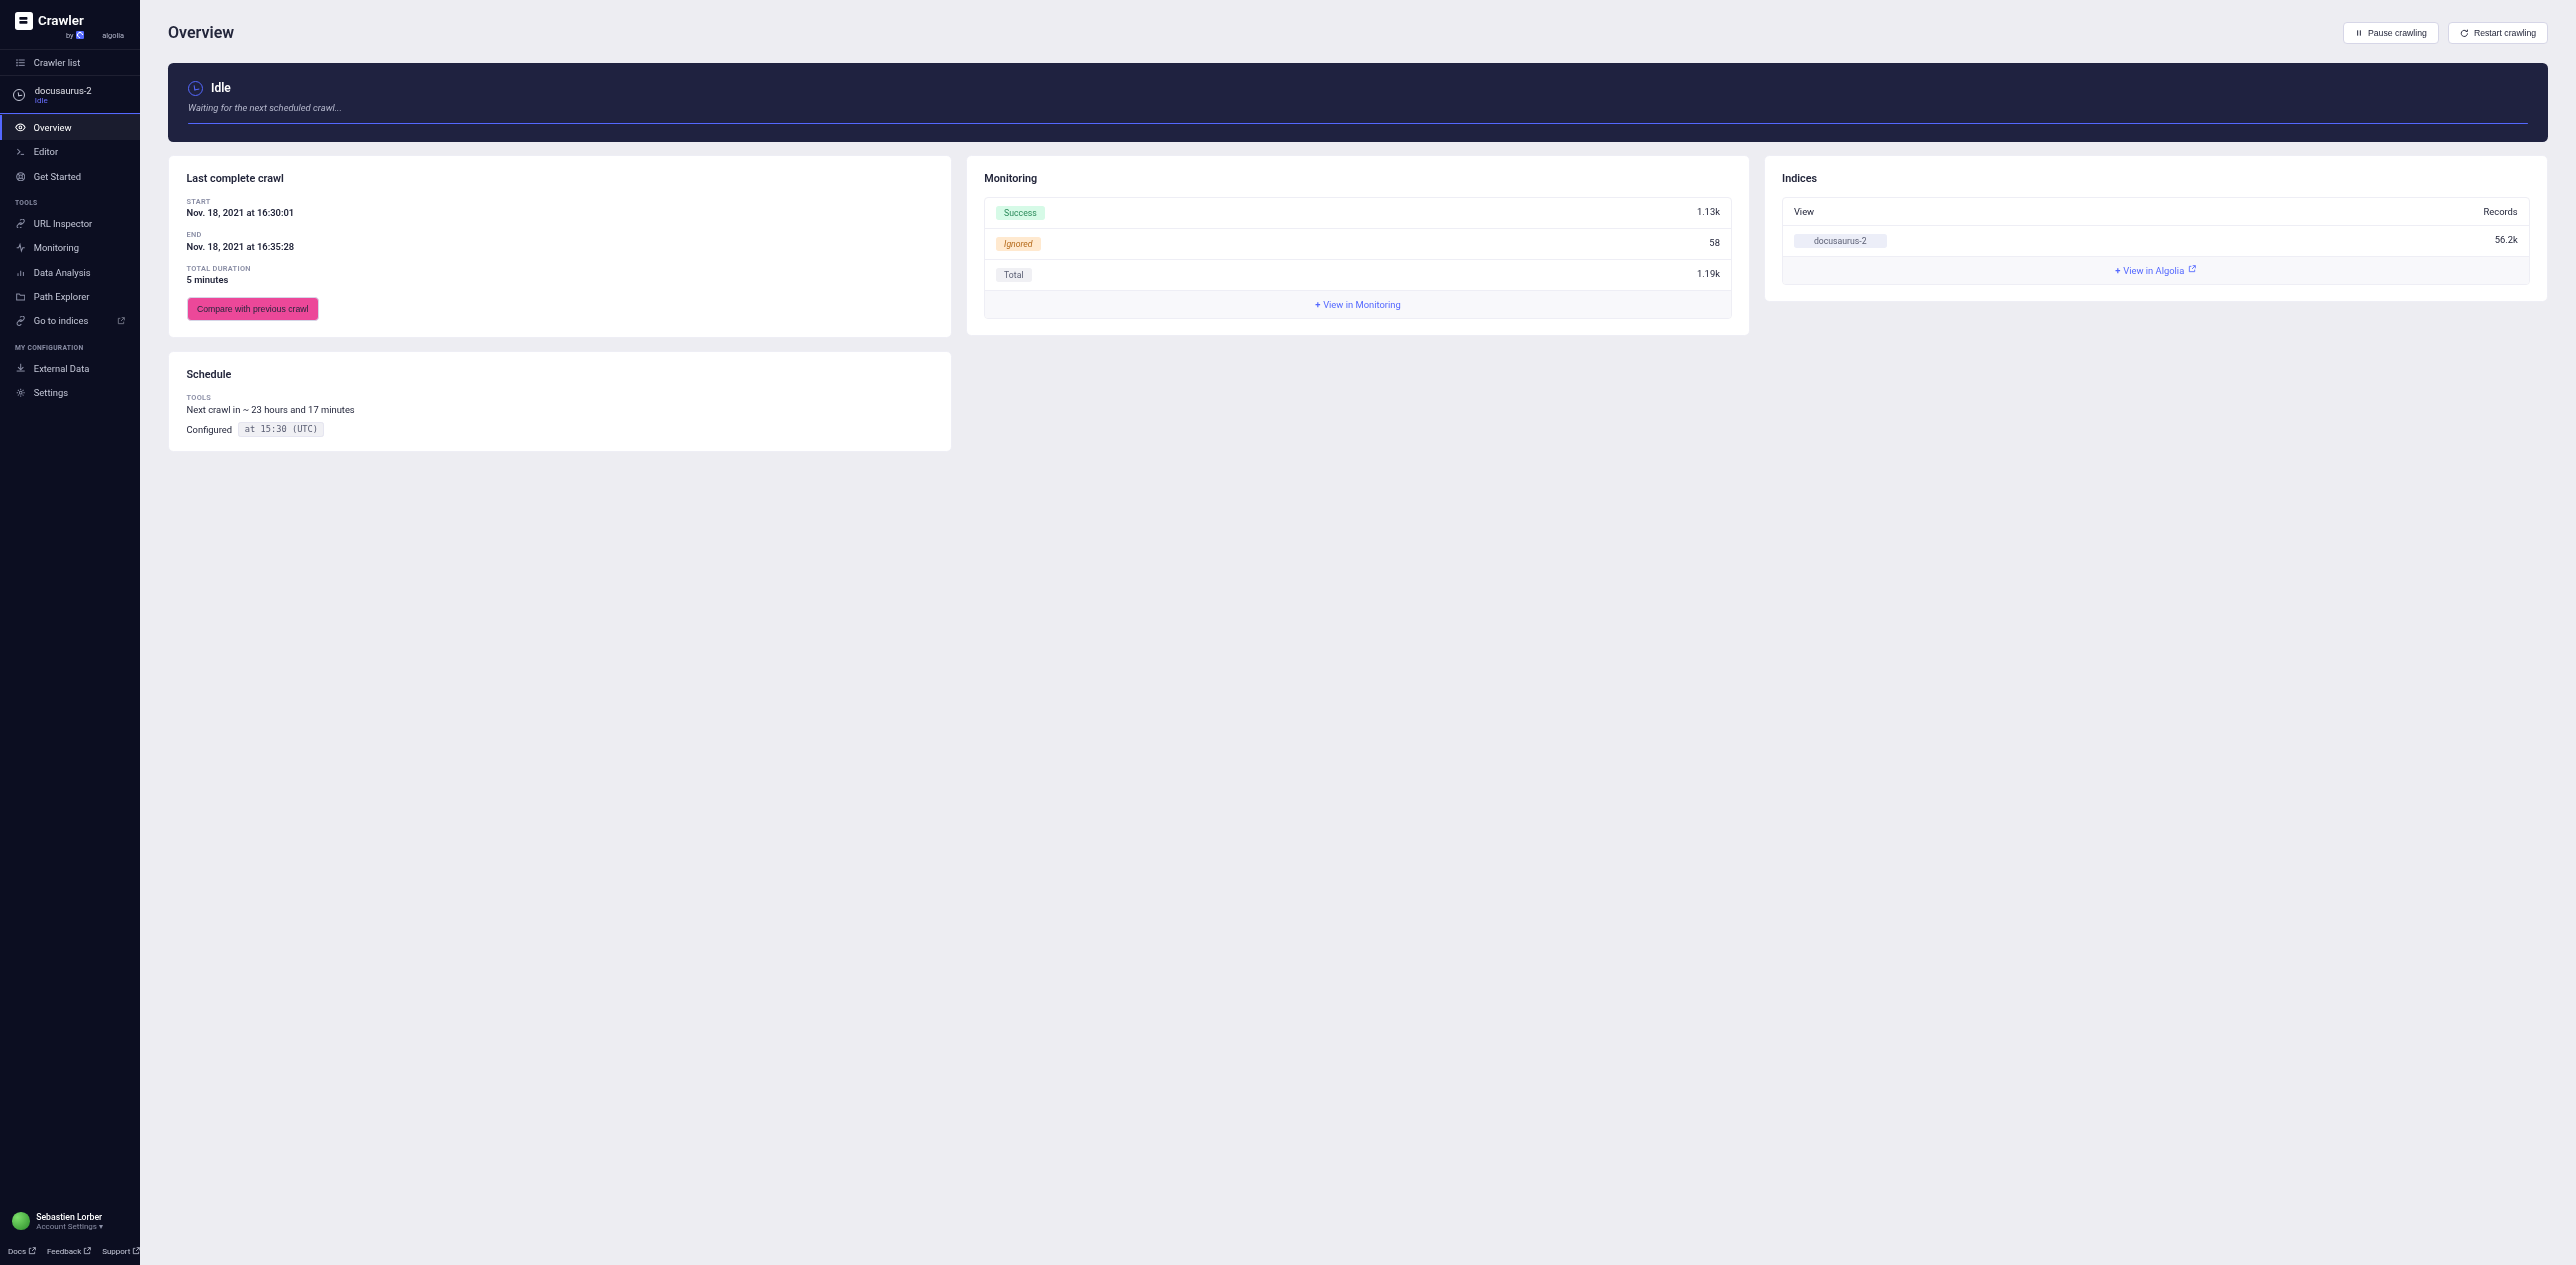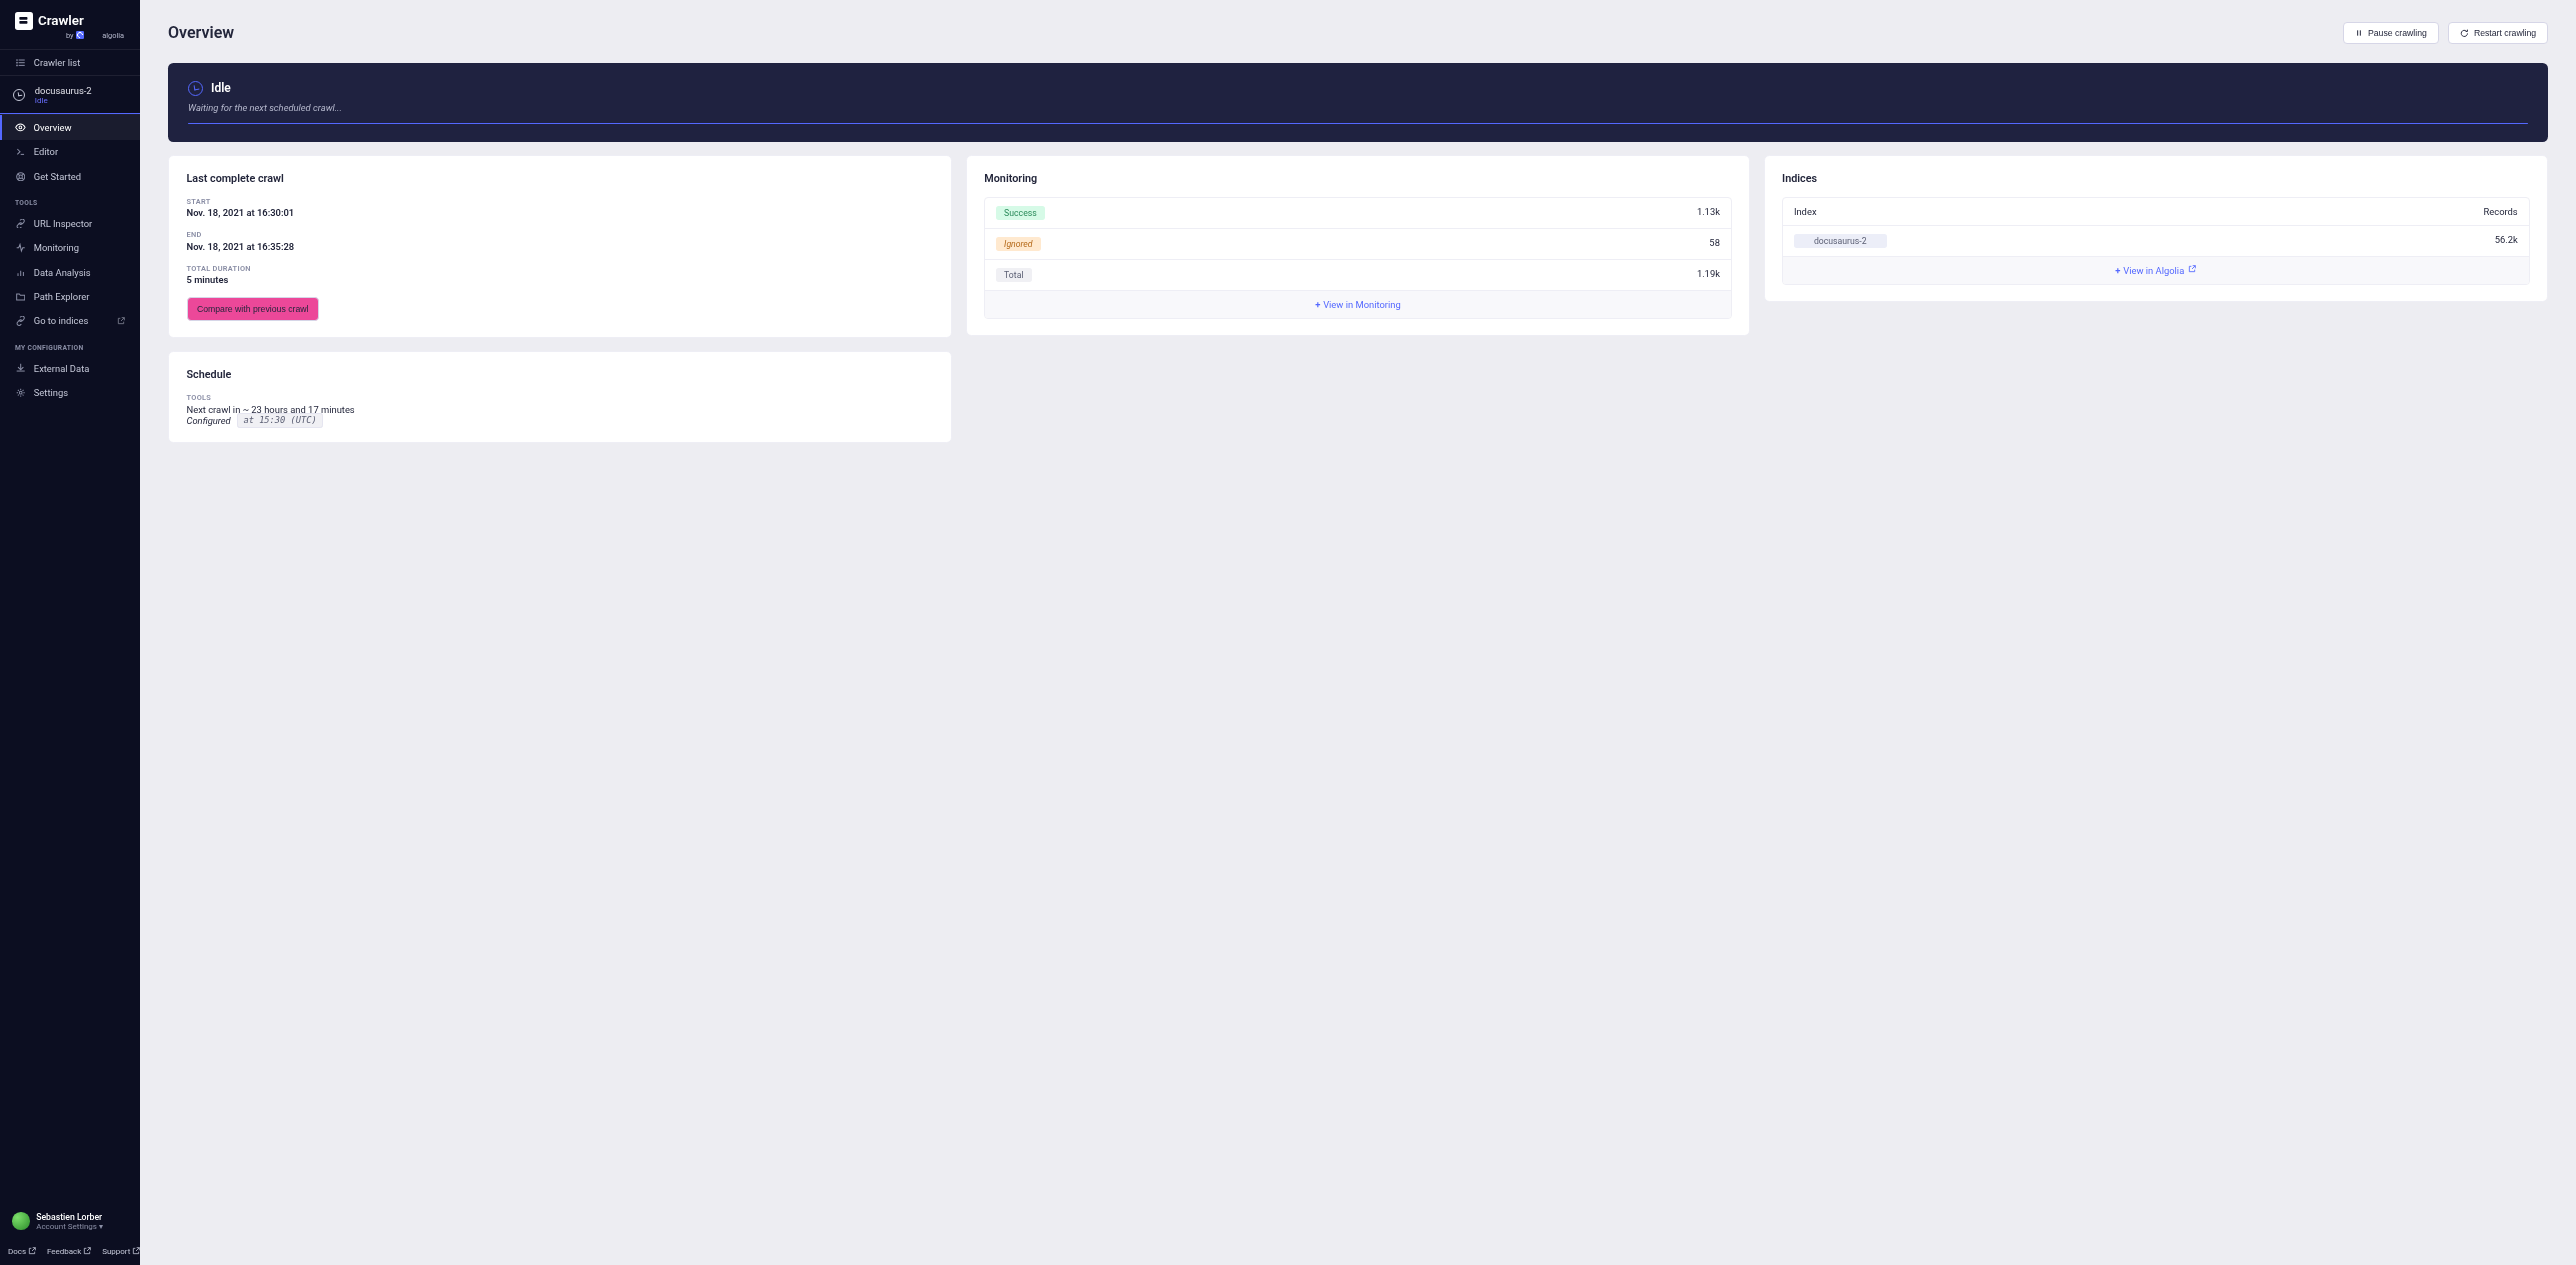--- a/index.html
+++ b/index.html
@@ -113,21 +113,21 @@
     .trow:last-child { border-bottom:none; }
     .trow.head { color:#23263b; font-weight:400; }
     .trow.action { background:#f8f8fb; justify-content:center; color:#5468ff; cursor:pointer; }
     .pill { padding:2px 8px; border-radius:2.7px; font-size:8.7px; display:inline-block; }
     .pill.success { background:#d6fae7; color:#2a8a5a; }
     .pill.ignored { background:#ffe9cf; color:#b56a1a;font-style:italic; }
     .pill.total { background:#f0f0f4; color:#5a5e73; }
     .pill.index { background:#eceef8; color:#5a5e73; padding:2px 20px; }
     .plus { font-weight:600; margin-right:2.7px; }
     .sched-body { font-size:9.4px; color:#23263b; }
-    .sched-body .configured { display:inline-block; margin-top:0;font-style:italic; }
+    .sched-body .configured { display:inline-block; margin-top:9px; }
     .code-chip { background:#f0f0f4; border:0.7px solid #e5e5f0; padding:1.3px 5.4px; border-radius:2.7px; font-family: ui-monospace, Menlo, monospace; font-size:8.7px; color:#5a5e73; margin-left:4px;}
     .ext-link-sm { width:8px; height:8px; }
     svg { display:block; }
     .col-left { display:flex; flex-direction:column; gap:13.4px; }
   </style>
 </head>
 <body>
 
 <aside class="sidebar">
   <div class="brand">
@@ -403,21 +403,21 @@
             <span class="plus">+</span>
             <span>View in Monitoring</span>
           </div>
         </div>
       </div>
 
       <div class="card">
         <div class="card-title">Indices</div>
         <div class="tbl">
           <div class="trow head">
-            <span>Index</span>
+            <span>View</span>
             <span>Records</span>
           </div>
           <div class="trow">
             <span class="pill index">docusaurus-2</span>
             <span>56.2k</span>
           </div>
           <div class="trow action">
             <span class="plus">+</span>
             <span>View in Algolia</span>
             <svg width="8" height="8" viewBox="0 0 12 12" stroke="currentColor" fill="none" stroke-width="1.3" style="margin-left:4px;">

